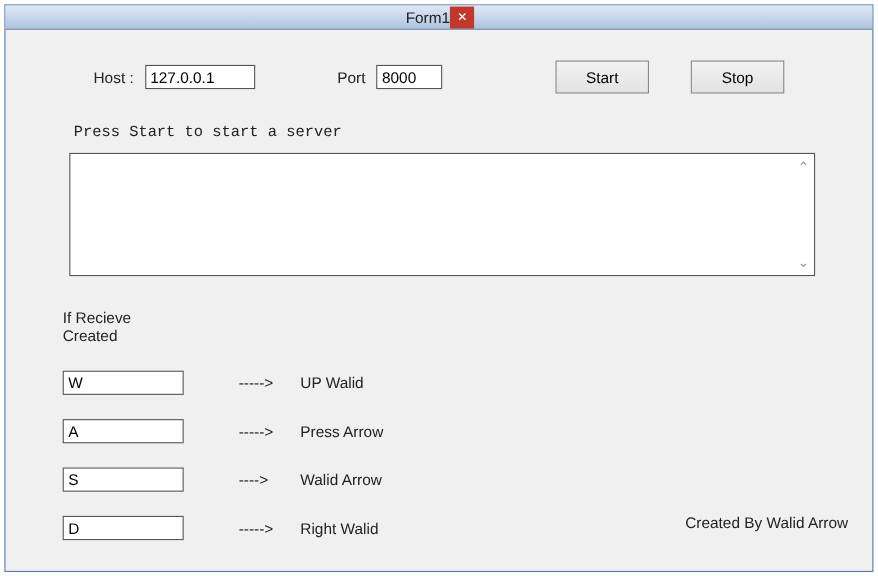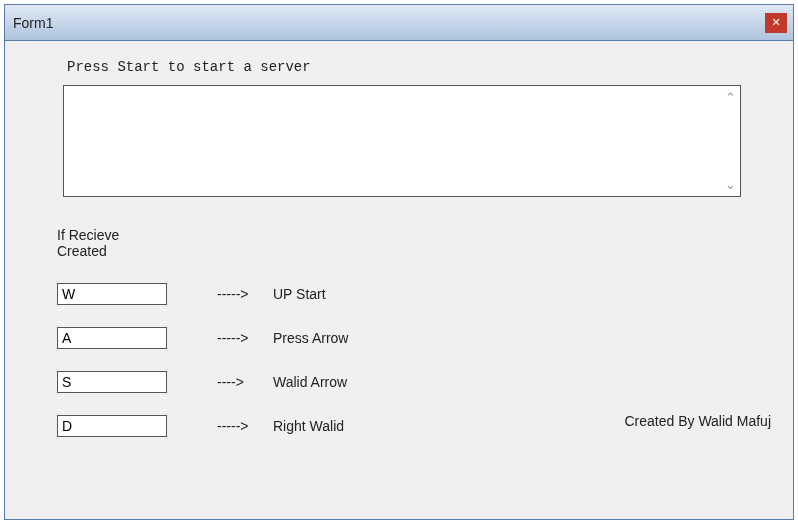--- a/index.html
+++ b/index.html
@@ -15,24 +15,24 @@
   .window {
     border: 1px solid #5a7aa8;
     background: #f0f0f0;
     width: 100%;
     height: 100%;
     position: relative;
   }
   .titlebar {
     background: linear-gradient(to bottom, #dfe9f5, #aec3de);
     border-bottom: 1px solid #5a7aa8;
-    height: 36px;
+    height: 22px;
     display: flex;
     align-items: center;
-    justify-content: space-between;
+    justify-content: center;
     padding: 0 6px 0 8px;
     font-size: 14px;
     color: #222;
   }
   .close-btn {
     background: #c0392b;
     color: #fff;
     width: 22px;
     height: 20px;
     display: flex;
@@ -122,54 +122,64 @@
 <div class="window">
   <div class="titlebar">
     <span>Form1</span>
     <div class="close-btn">
       <span>✕</span>
     </div>
   </div>
 
   <div class="content">
 
+    <div class="toprow">
+      <span class="label">Host :</span>
+      <input class="text-input host-input" value="127.0.0.1" style="">
+      <div class="spacer-sm"></div>
+      <span class="label">Port</span>
+      <input class="text-input port-input" value="8000" style="">
+      <div class="spacer-lg"></div>
+      <button class="btn">Start</button>
+      <button class="btn">Stop</button>
+    </div>
 
     <div class="status-line">Press Start to start a server</div>
 
     <div class="log-wrap">
       <span class="scroll-up">⌃</span>
       <span class="scroll-down">⌄</span>
     </div>
 
     <div class="map-headers">
       <span class="col-recv">If Recieve</span>
       <span class="col-arrow"></span>
       <span>Created</span>
     </div>
 
     <div class="map-row">
       <input class="text-input map-input" value="W" style="">
       <span class="arrow-cell">-----&gt;</span>
-      <span class="key-cell">UP Start</span>
+      <span class="key-cell">UP Walid</span>
     </div>
 
     <div class="map-row">
       <input class="text-input map-input" value="A" style="">
       <span class="arrow-cell">-----&gt;</span>
       <span class="key-cell">Press Arrow</span>
     </div>
 
     <div class="map-row">
       <input class="text-input map-input" value="S" style="">
       <span class="arrow-cell">----&gt;</span>
       <span class="key-cell">Walid Arrow</span>
     </div>
 
     <div class="map-row" style="margin-bottom:0">
       <input class="text-input map-input" value="D" style="">
       <span class="arrow-cell">-----&gt;</span>
       <span class="key-cell">Right Walid</span>
     </div>
 
-    <div class="credit">Created By Walid Mafuj</div>
+    <div class="credit">Created By Walid Arrow</div>
 
   </div>
 </div>
 
 </body></html>

